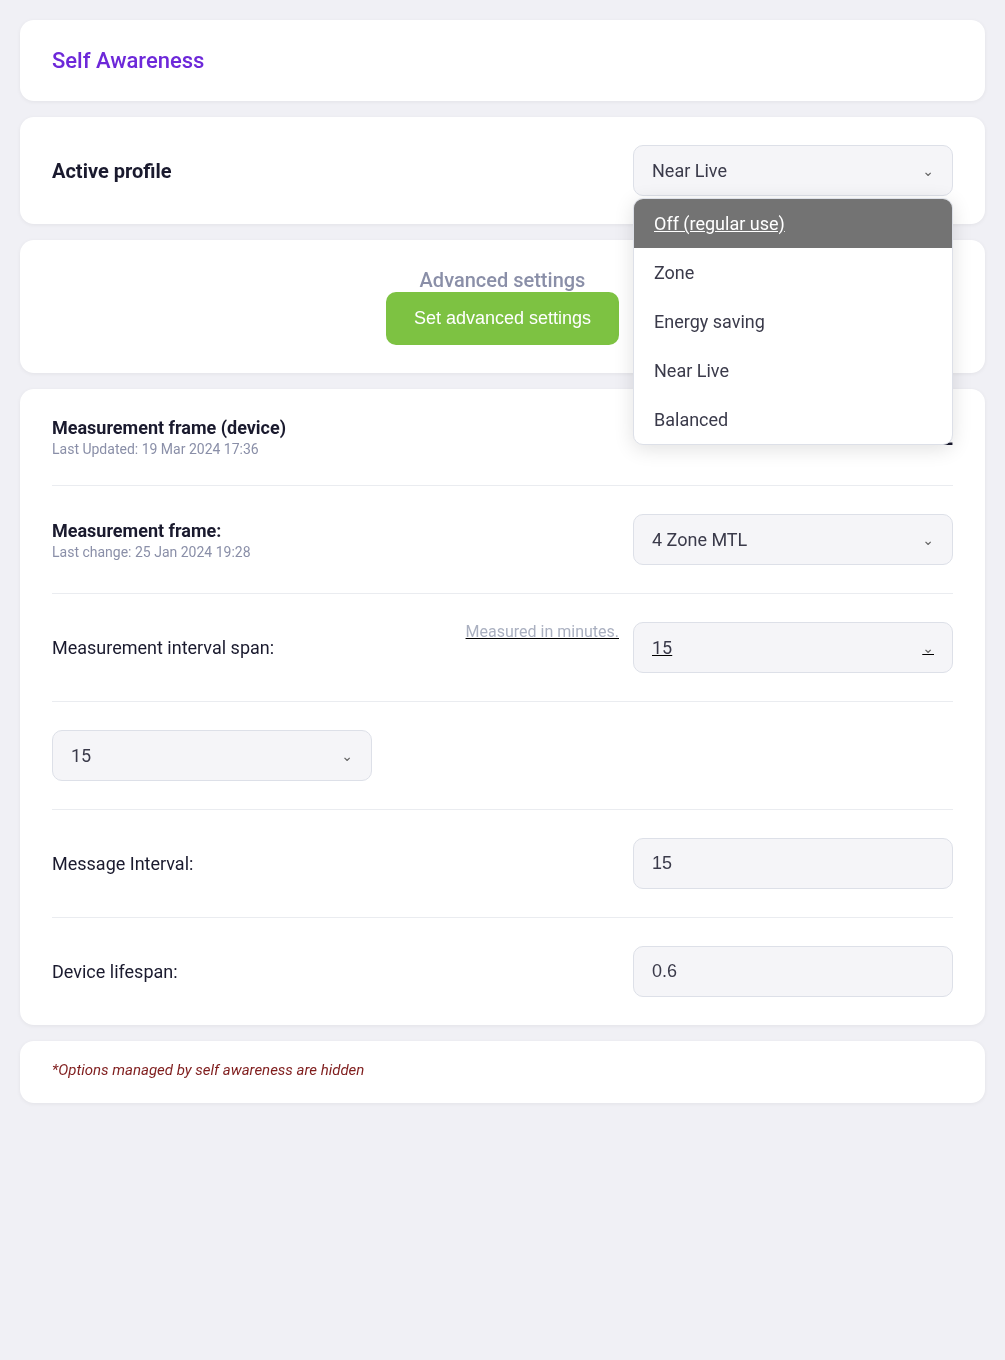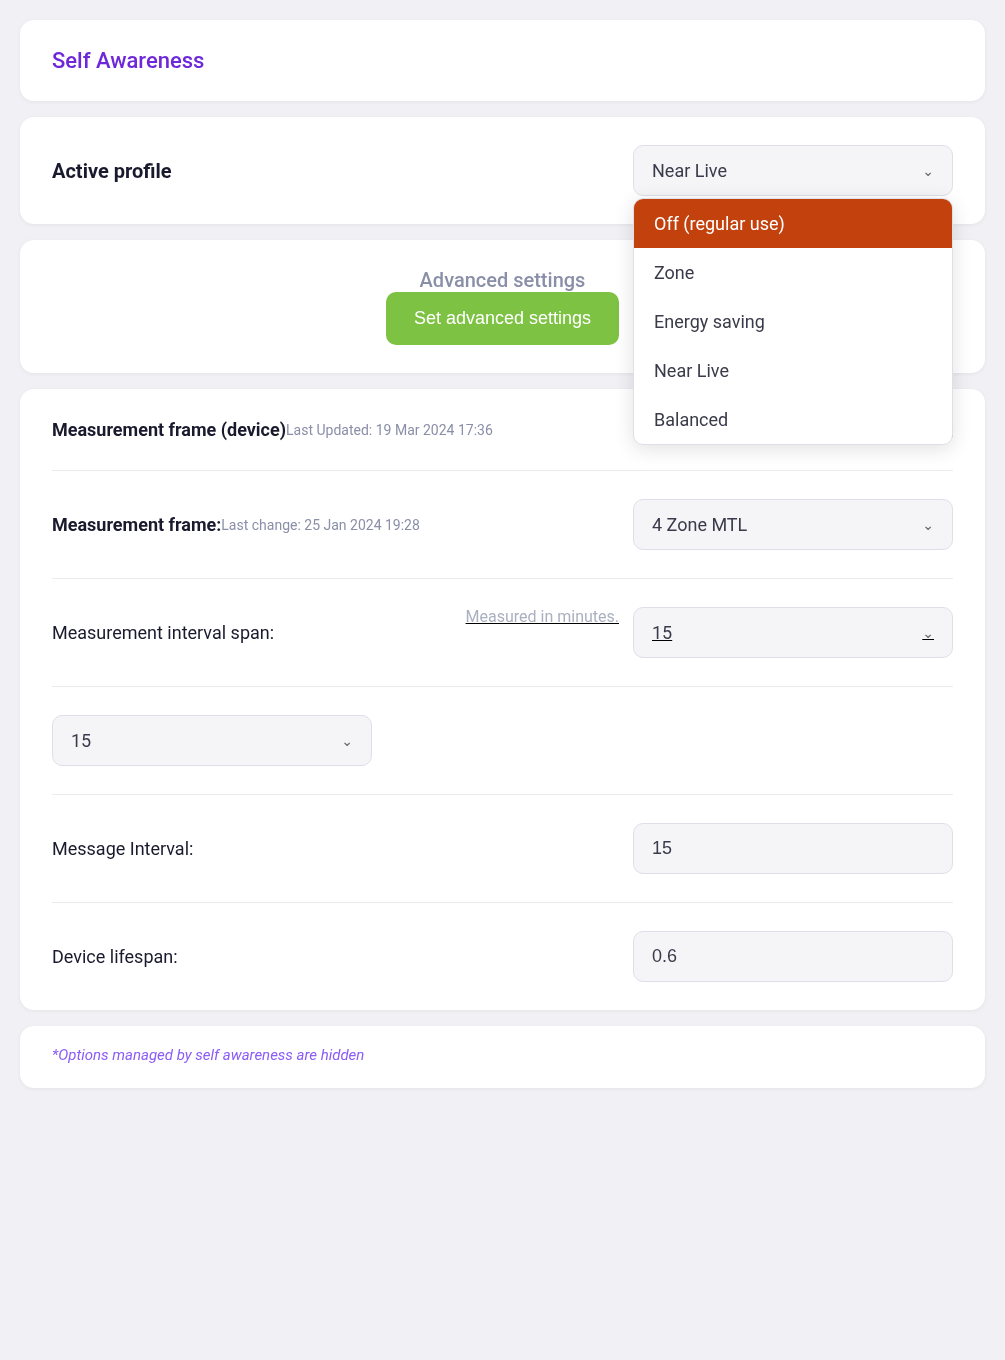--- a/index.html
+++ b/index.html
@@ -91,22 +91,23 @@
     }
 
     .dropdown-item {
       padding: 14px 20px;
       font-size: 18px;
       color: #3a3a4a;
       cursor: pointer;
     }
 
     .dropdown-item.selected {
-      background: #c2410c;
+      background: #737373;
       color: #ffffff;
+      text-decoration: underline;
     }
 
     
     .advanced-section {
       background: #ffffff;
       border-radius: 14px;
       margin: 0 20px 16px 20px;
       padding: 28px 32px;
       box-shadow: 0 1px 4px rgba(0,0,0,0.06);
       display: flex;
@@ -148,20 +149,21 @@
       padding: 28px 0;
       border-bottom: 1px solid #eaecf0;
     }
 
     .settings-row:last-child {
       border-bottom: none;
     }
 
     .row-label-group {
       display: flex;
+      flex-direction: column;
     }
 
     .row-label {
       font-size: 18px;
       font-weight: 700;
       color: #1a1a2e;
     }
 
     .row-sublabel {
       font-size: 14px;
@@ -218,21 +220,21 @@
     }
 
     .row-label-inline .hint-text {
       color: #aab0c0;
       font-weight: 400;
     }
 
     .footer-note {
       padding: 20px 32px 24px 32px;
       font-size: 15px;
-      color: #8b5cf6;
+      color: #7f1d1d;
       font-style: italic;
     }
 
     .footer-section {
       background: #ffffff;
       border-radius: 14px;
       margin: 0 20px 16px 20px;
       box-shadow: 0 1px 4px rgba(0,0,0,0.06);
     }
   </style>

